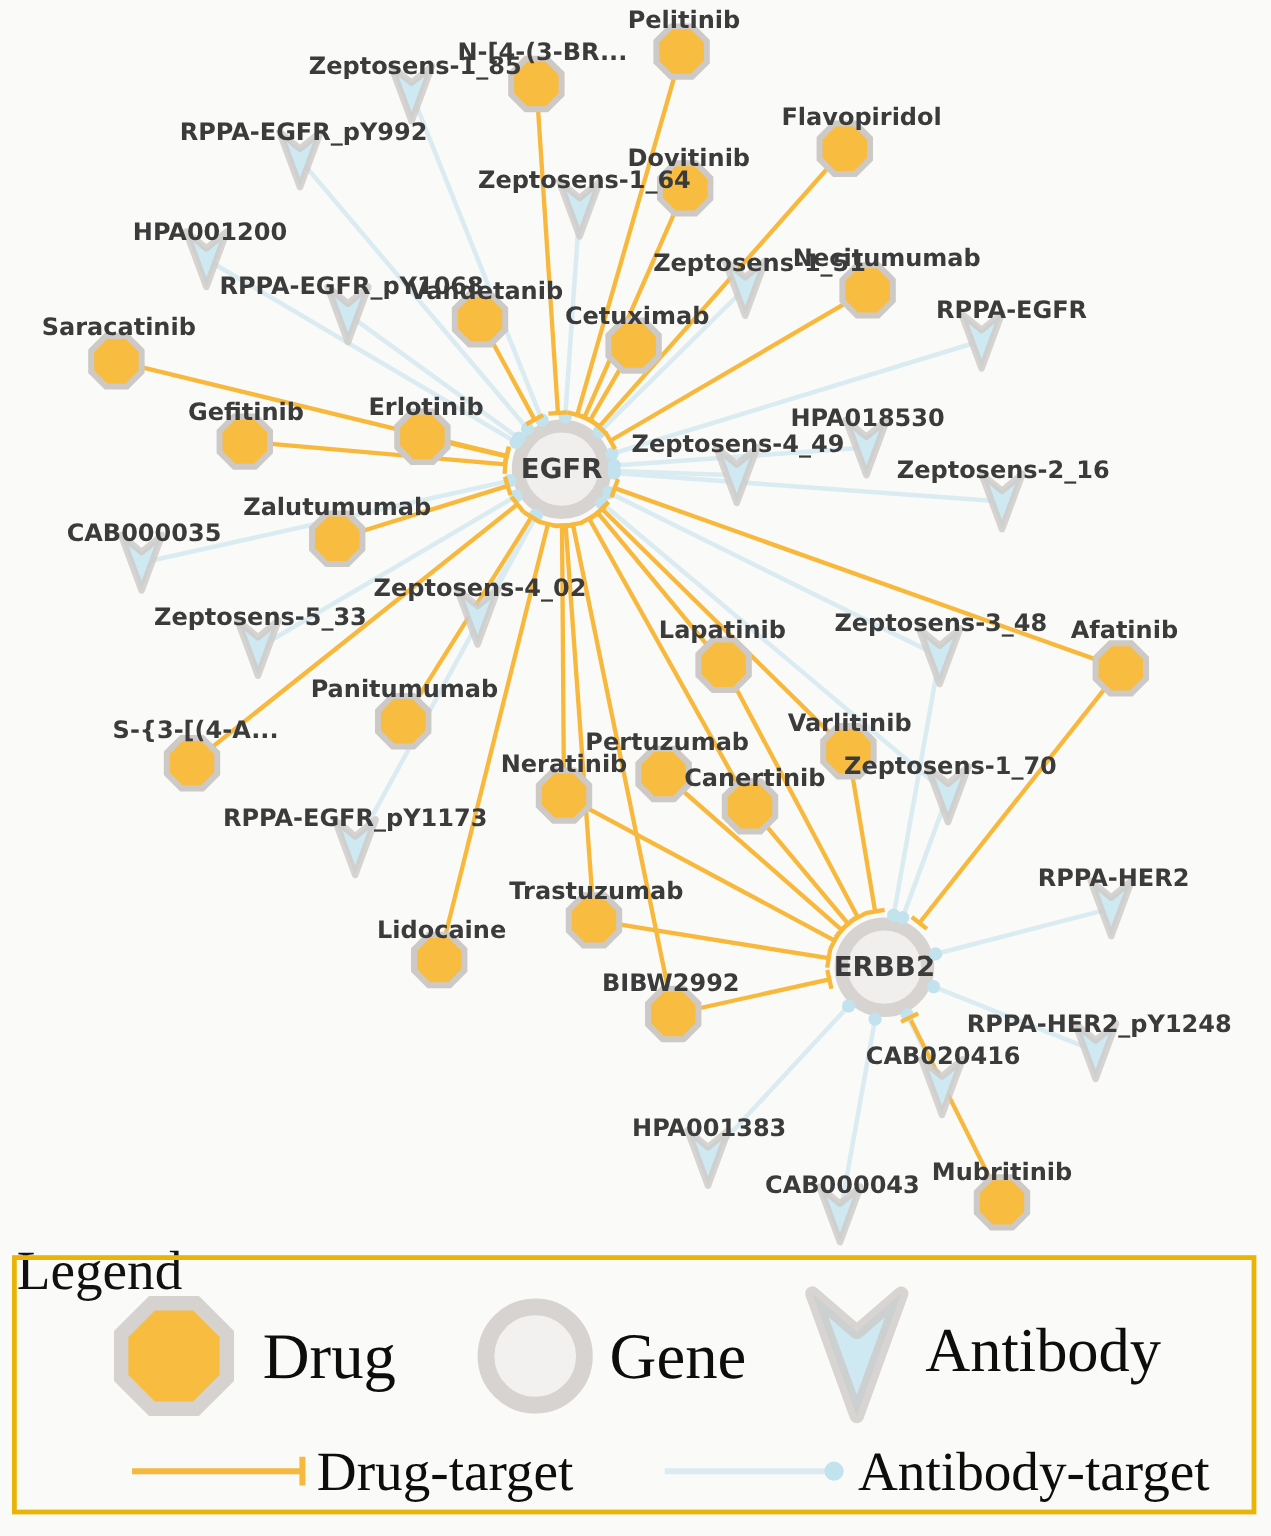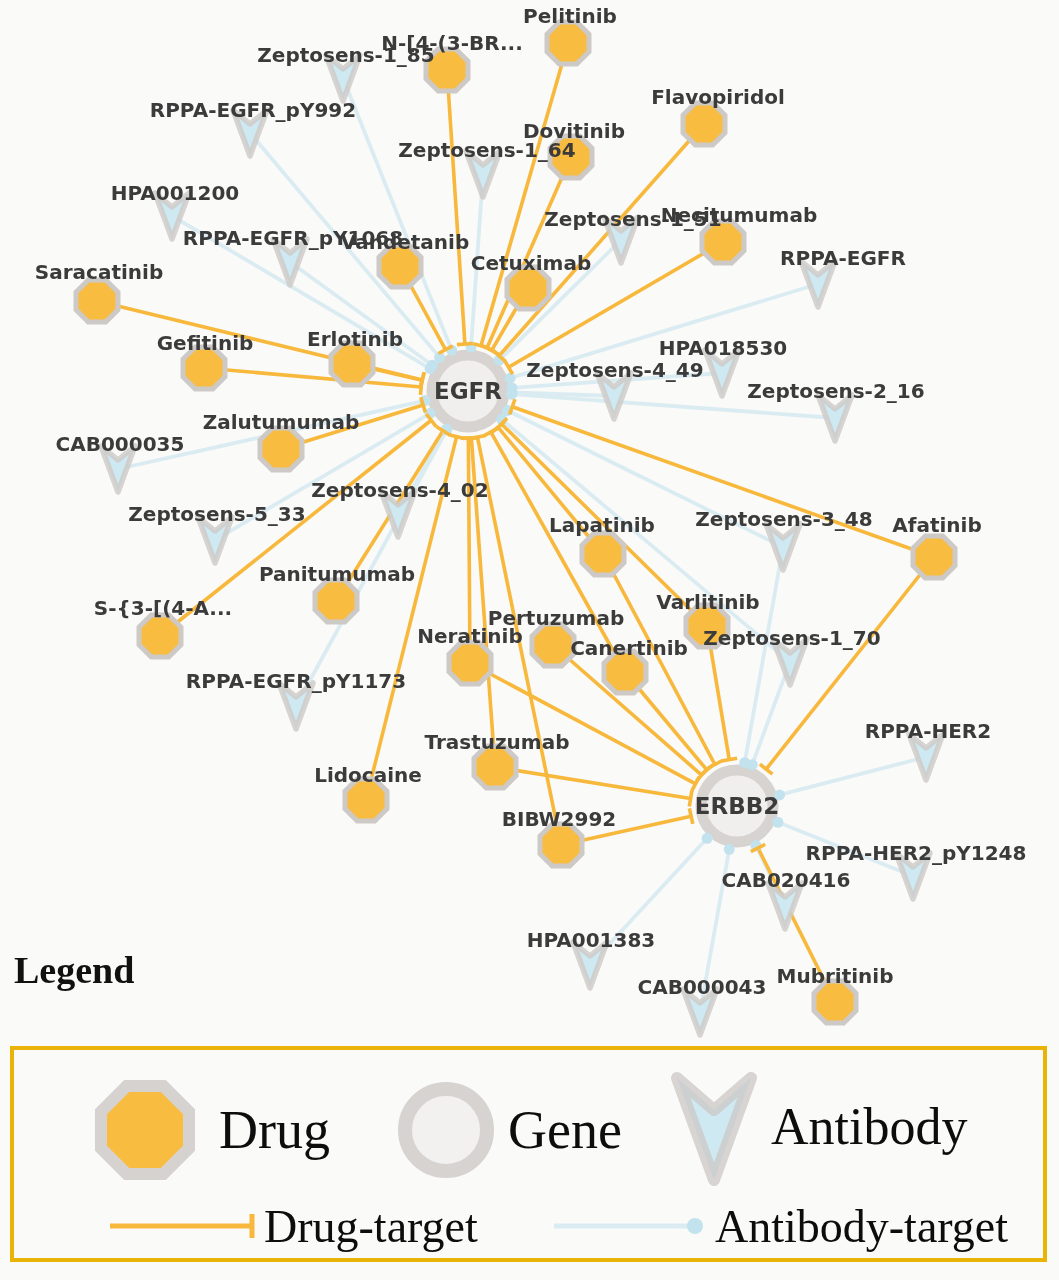--- a/index.html
+++ b/index.html
@@ -4,23 +4,23 @@
 <style>
   html,body{margin:0;padding:0;}
   body{
     width:1059px;height:1280px;position:relative;
     background:#fafaf8;
     font-family:"DejaVu Sans","Liberation Sans",sans-serif;
     overflow:hidden;
   }
   #graph-svg{position:absolute;left:0;top:0;}
   .legend-title{
-    position:absolute;left:14px;top:948px;
+    position:absolute;left:14px;top:1032px;
     font-family:"Liberation Serif","DejaVu Serif",serif;
-    font-weight:bold;font-size:38px;color:#111;
+    font-weight:normal;font-size:46px;color:#111;
   }
   .legend-box{
     position:absolute;left:10px;top:1046px;width:1029px;height:208px;
     border:4px solid #eab308;background:transparent;
   }
   .legend-box svg{display:block;}
   .legend-item-text{
     font-family:"Liberation Serif","DejaVu Serif",serif;
     fill:#0d0d0d;
   }

